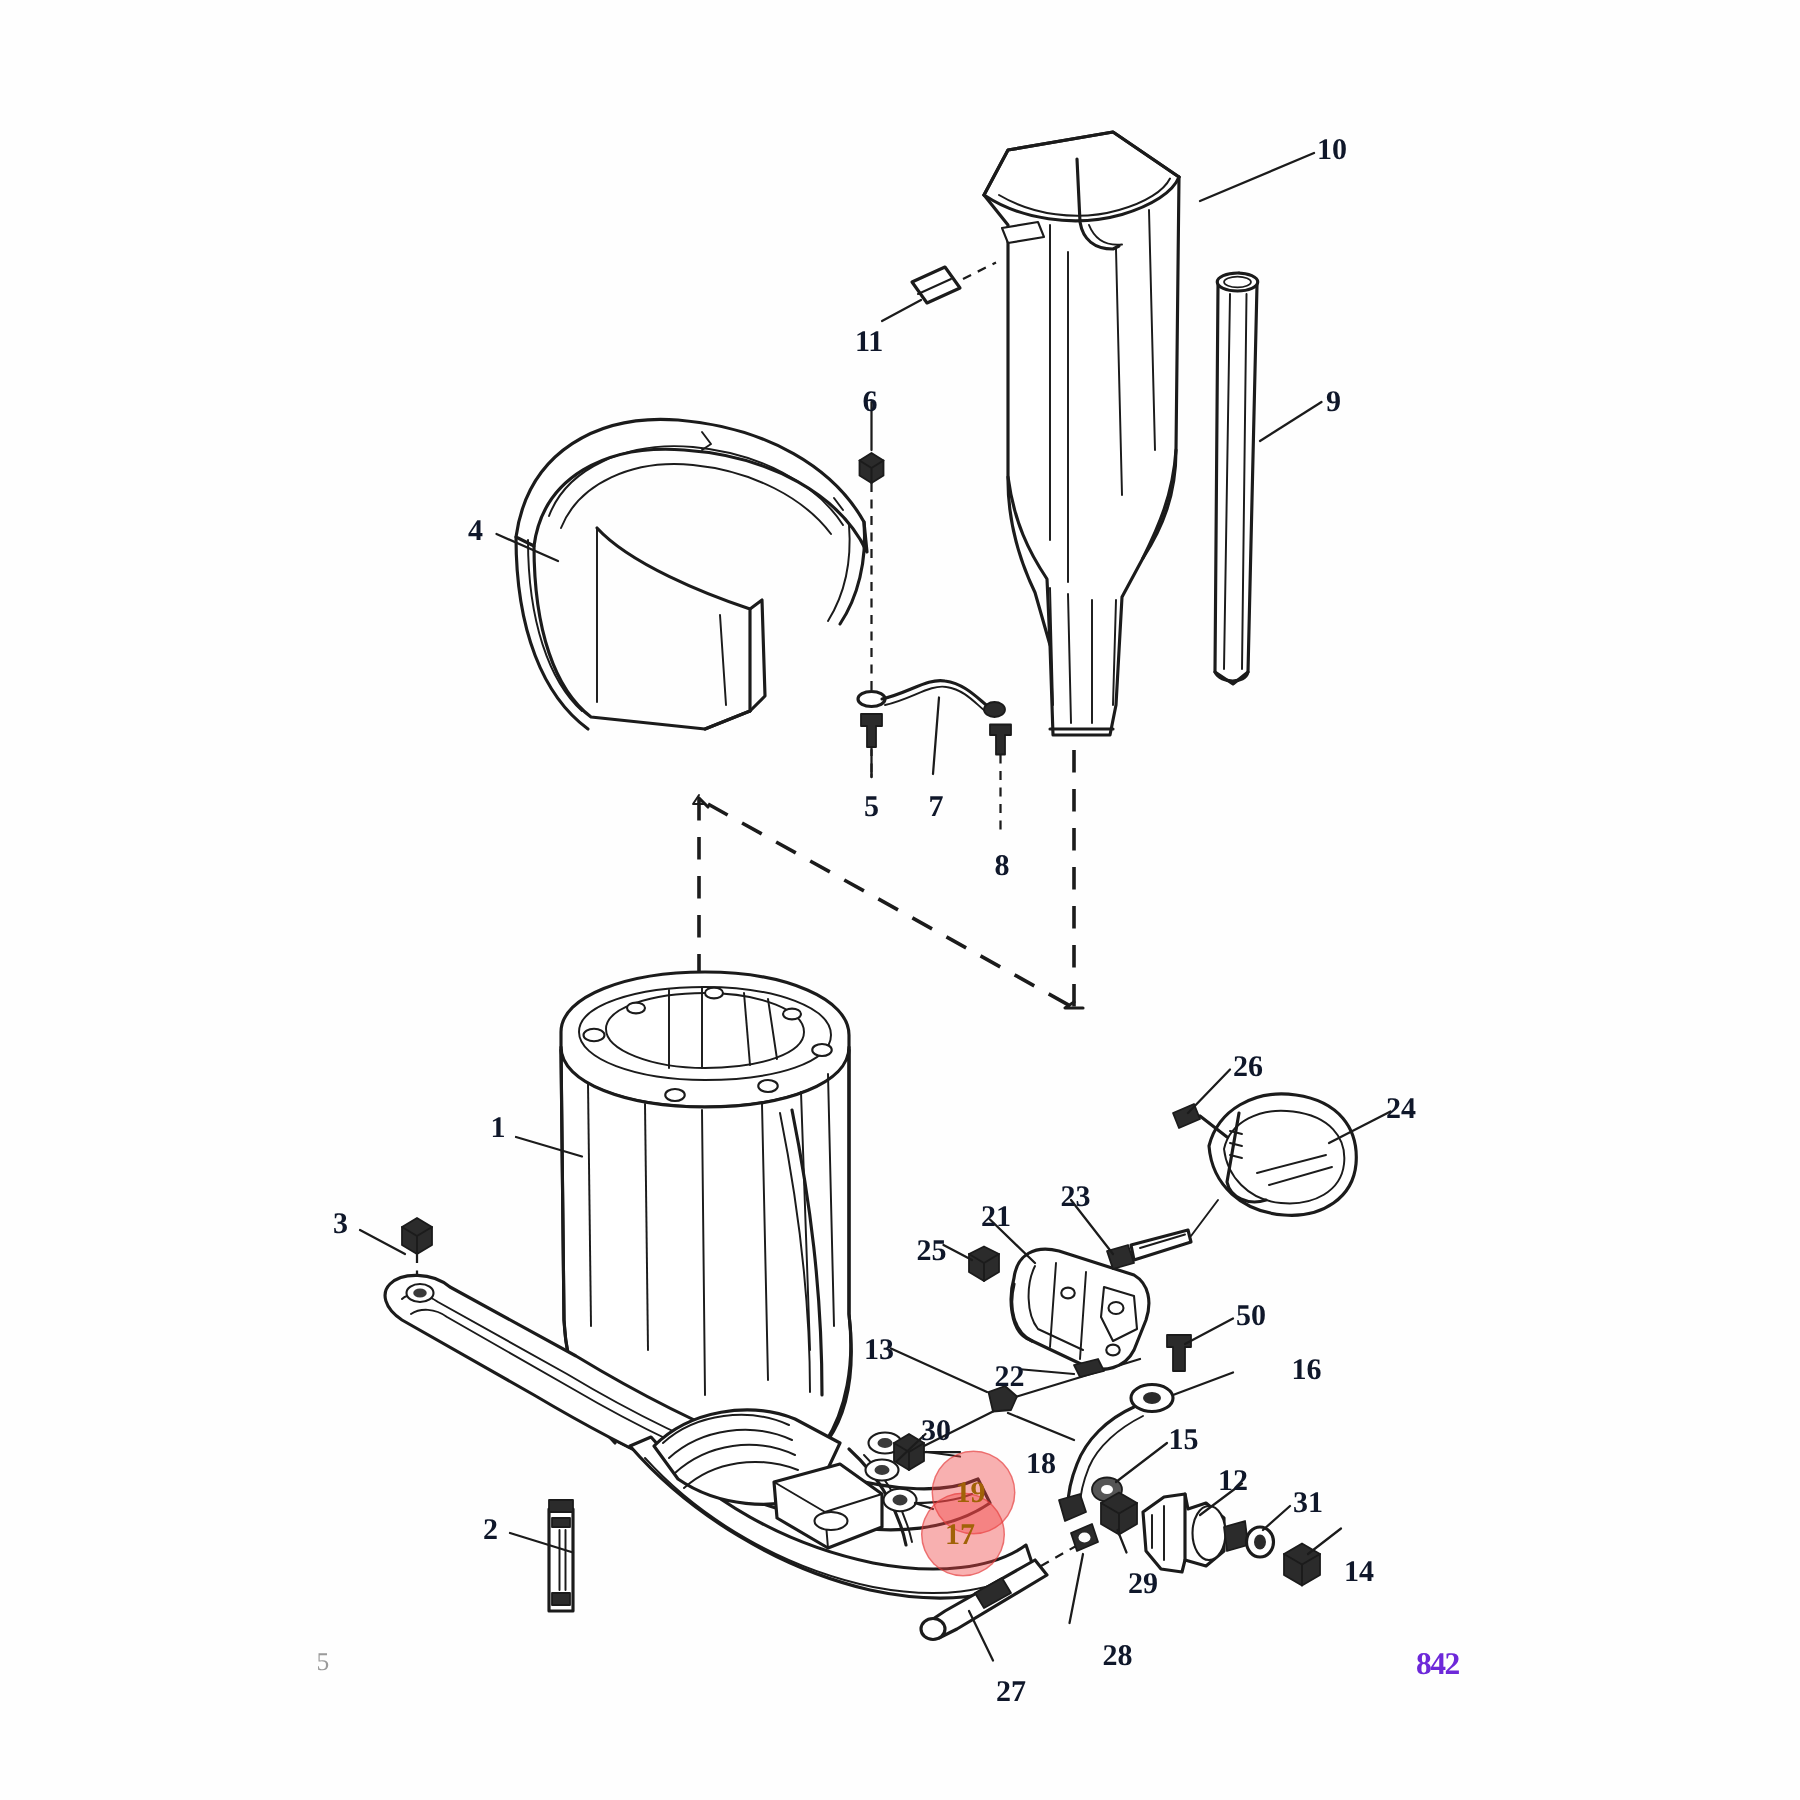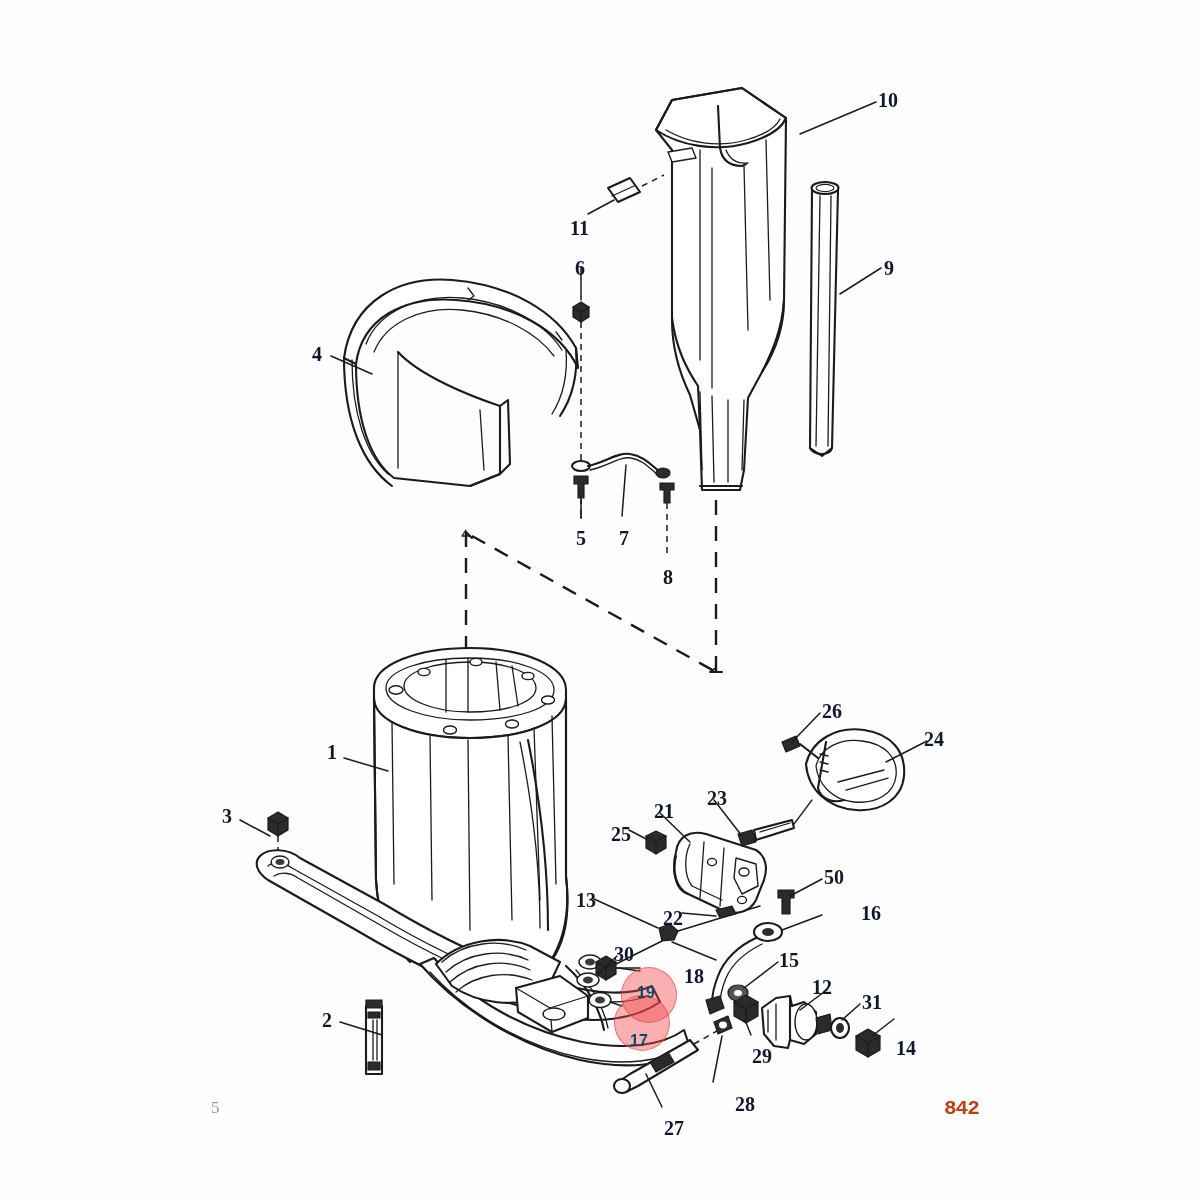--- a/index.html
+++ b/index.html
@@ -18,47 +18,47 @@
     font-weight:bold;
     font-size:20px;
     color:#0f172a;
     letter-spacing:0px;
     line-height:1;
     white-space:nowrap;
     user-select:none;
   }
   .hl-label{
     position:absolute;
-    font-family:Liberation Sans, sans-serif;
+    font-family:Liberation Serif, serif;
     font-weight:bold;
-    font-size:16px;
-    color:#0c4a6e;
+    font-size:20px;
+    color:#a16207;
     white-space:nowrap;
     z-index:6;
   }
   .hl-circle{
     position:absolute;
     border-radius:50%;
     background:rgba(240,70,70,0.42);
     border:1px solid rgba(225,55,55,0.55);
     z-index:5;
   }
   .corner-mark{
     position:absolute;
     font-family:"Liberation Serif", serif;
     font-size:17px;
     color:#9a9a9a;
     white-space:nowrap;
   }
   .plate-code{
     position:absolute;
-    font-family:Liberation Mono, monospace;
+    font-family:Liberation Serif, serif;
     font-weight:bold;
     font-size:21px;
-    color:#c2410c;
+    color:#6d28d9;
     white-space:nowrap;
     letter-spacing:-1px;
   }
 </style>
 </head>
 <body>
 
 <div id="page">
 
   <svg id="art" viewBox="0 0 1200 1200" xmlns="http://www.w3.org/2000/svg">
@@ -421,20 +421,20 @@
       <div class="callout" style="left: 735px; top: 1094px;">28</div>
       <div class="callout" style="left: 752px; top: 1046px;">29</div>
       <div class="callout" style="left: 824px; top: 867px;">50</div>
       <div class="callout" style="left: 862px; top: 992px;">31</div>
     </div>
 
   <div id="highlight-layer">
       <div class="hl-circle" style="left: 621px; top: 967px; width: 54px; height: 54px;"></div>
       <div class="hl-label" style="left: 637px; top: 984px;">19</div>
       <div class="hl-circle" style="left: 614px; top: 995px; width: 54px; height: 54px;"></div>
-      <div class="hl-label" style="left: 630px; top: 1012px; margin-top: 20px;">17</div>
+      <div class="hl-label" style="left: 630px; top: 1012px;">17</div>
     </div>
 
   <div class="plate-code" style="left:944px; top:1097px;">842</div>
 
   <div class="corner-mark" style="left:211px; top:1098px;">5</div>
 
 </div>
 
 </body></html>

